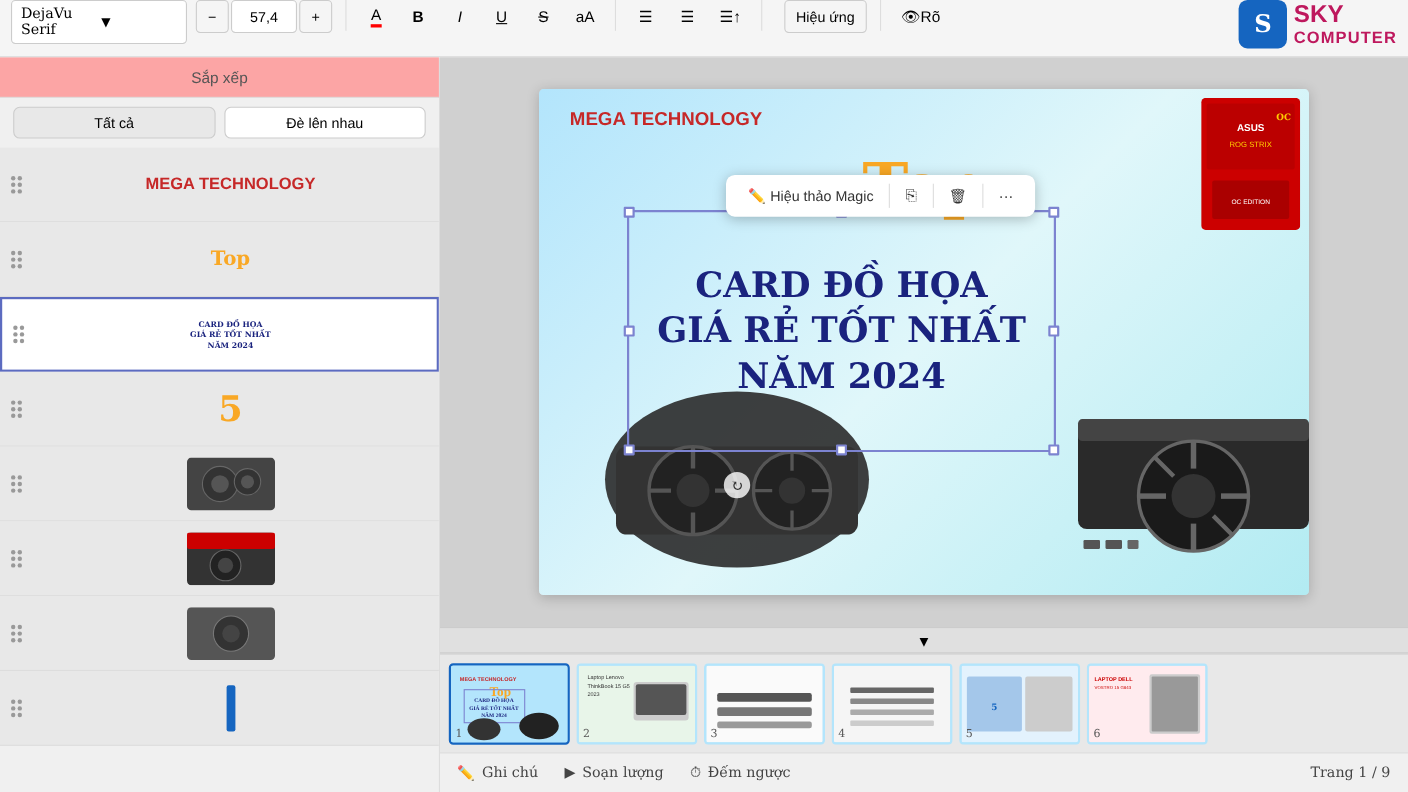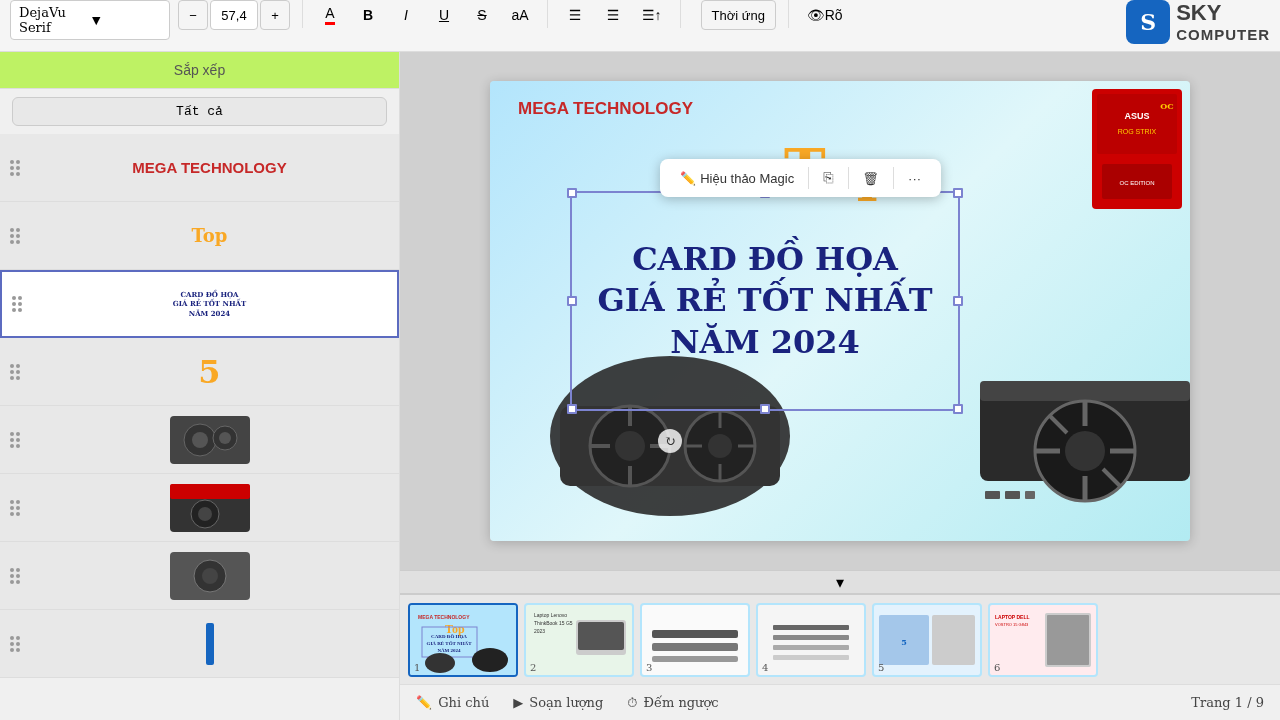--- a/index.html
+++ b/index.html
@@ -20,21 +20,21 @@
     .toolbar-sep { width: 1px; height: 28px; background: #ddd; margin: 0 4px; }
     .toolbar-btn {
       display: flex; align-items: center; justify-content: center;
       background: none; border: 1px solid #ccc; border-radius: 4px;
       padding: 4px 8px; cursor: pointer; font-size: 13px; height: 30px; min-width: 30px;
     }
     .font-size-container {
       display: flex; align-items: center; gap: 2px;
     }
     .font-size-input {
-      width: 48px; text-align: center; border: 1px solid #ccc; border-radius: 4px;
+      width: 60px; text-align: center; border: 1px solid #ccc; border-radius: 4px;
       padding: 4px; font-size: 13px; height: 30px;
     }
     .toolbar-text-btn {
       display: flex; align-items: center; justify-content: center;
       background: none; border: none; border-radius: 4px;
       padding: 4px 6px; cursor: pointer; font-size: 14px; height: 30px; min-width: 30px;
     }
     .toolbar-bold { font-weight: bold; }
     .toolbar-italic { font-style: italic; }
     .toolbar-underline { text-decoration: underline; }
@@ -44,52 +44,52 @@
       padding: 4px 10px; cursor: pointer; font-size: 13px; height: 30px;
     }
     .logo-area {
       margin-left: auto; display: flex; align-items: center; gap: 6px;
     }
     .logo-s {
       width: 44px; height: 44px; background: #1565c0; border-radius: 8px;
       display: flex; align-items: center; justify-content: center;
       color: white; font-size: 22px; font-weight: bold;
     }
-    .logo-text { color: #404040; font-weight: bold; font-size: 14px; line-height: 1.2; text-align: left; font-family: Arial, sans-serif; }
+    .logo-text { color: #be185d; font-weight: bold; font-size: 14px; line-height: 1.2; text-align: left; font-family: Arial, sans-serif; }
     .logo-text span { display: block; }
     .logo-text .sky { font-size: 22px; }
 
     
     .main-area {
       display: flex; flex: 1; overflow: hidden;
     }
 
     
     .left-panel {
       width: 400px; background: #f0f0f0; border-right: 1px solid #ddd;
       display: flex; flex-direction: column; flex-shrink: 0;
     }
     .left-tabs {
-      display: flex; border-bottom: 1px solid #ddd; background: #bef264;
+      display: flex; border-bottom: 1px solid #ddd; background: #fca5a5;
     }
     .left-tab {
       flex: 1; padding: 10px; text-align: center; cursor: pointer;
       font-size: 14px; color: #555; background: none; border: none;
     }
     .left-tab.active {
       color: #1565c0; border-bottom: 2px solid #1565c0; font-weight: 500;
     }
     .filter-btns {
       display: flex; gap: 8px; padding: 8px 12px; background: #f0f0f0;
     }
     .filter-btn {
       flex: 1; padding: 6px; border: 1px solid #ccc; border-radius: 6px;
       background: white; cursor: pointer; font-size: 13px; text-align: center;
     }
-    .filter-btn.active { background: #e8e8e8; font-weight: 500; font-family: Liberation Mono, monospace; }
+    .filter-btn.active { background: #e8e8e8; font-weight: 500; }
     .layers-list {
       flex: 1; overflow-y: auto;
     }
     .layer-item {
       display: flex; align-items: center; padding: 6px 10px; height: 68px;
       background: #e8e8e8; border-bottom: 1px solid #ddd; cursor: pointer;
       gap: 10px;
     }
     .layer-item.selected { background: white; border: 2px solid #5c6bc0; }
     .layer-drag {
@@ -243,21 +243,21 @@
   </button>
   <button class="toolbar-text-btn">
     <span>☰</span>
   </button>
   <button class="toolbar-text-btn">
     <span>☰↑</span>
   </button>
 
   <div class="toolbar-sep"></div>
 
-  <button class="hieuung-btn">Thời ứng</button>
+  <button class="hieuung-btn">Hiệu ứng</button>
 
   <div class="toolbar-sep"></div>
 
   <button class="toolbar-text-btn">
     <span>👁</span>
     <span>Rõ</span>
   </button>
 
   <div class="logo-area">
     <div class="logo-s">S</div>
@@ -269,20 +269,21 @@
 </div>
 
 <div class="main-area">
 
   <div class="left-panel">
     <div class="left-tabs">
       <button class="left-tab">Sắp xếp</button>
     </div>
     <div class="filter-btns">
       <button class="filter-btn active">Tất cả</button>
+      <button class="filter-btn">Đè lên nhau</button>
     </div>
     <div class="layers-list">
 
       <div class="layer-item">
         <div class="layer-drag">
           <div class="drag-dot"></div>
             <div class="drag-dot"></div>
           <div class="drag-dot"></div>
             <div class="drag-dot"></div>
           <div class="drag-dot"></div>

